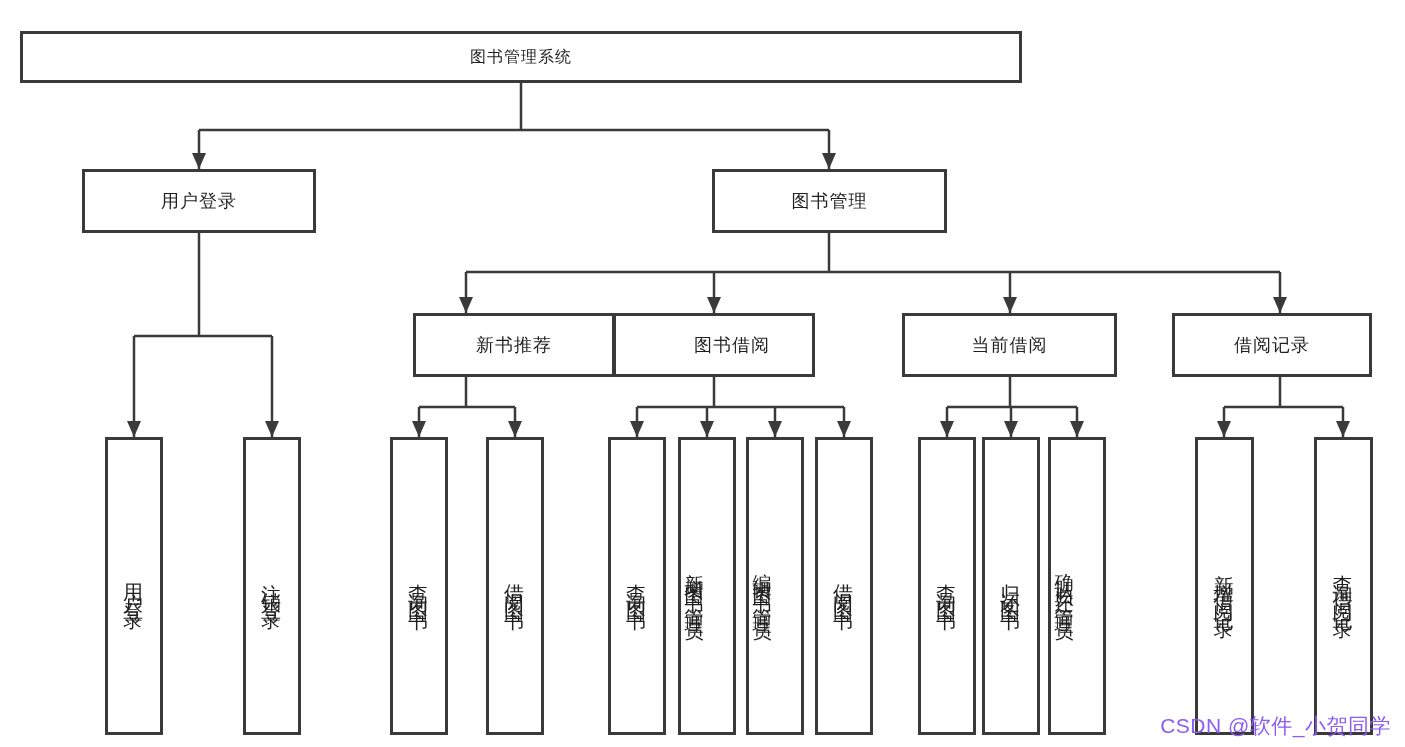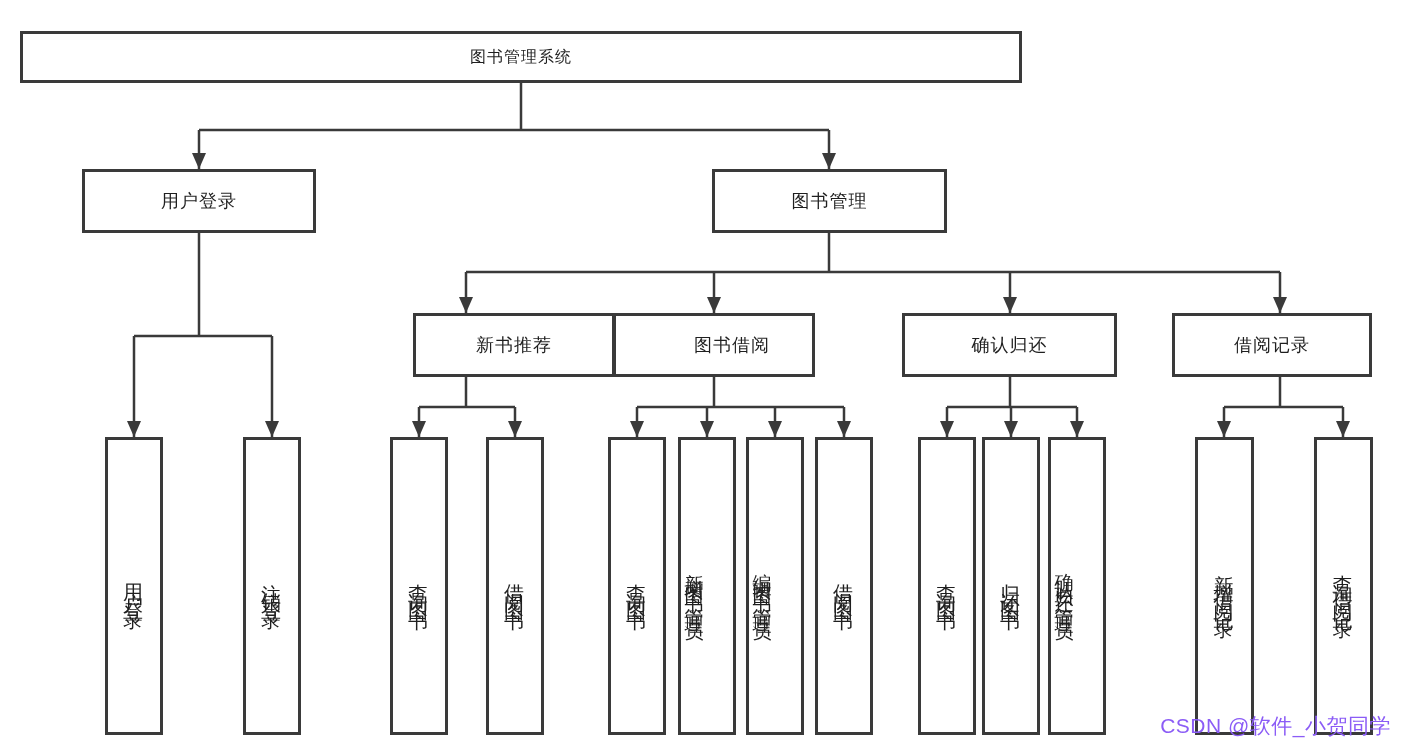--- a/index.html
+++ b/index.html
@@ -141,21 +141,21 @@
     <span>图书管理</span>
   </div>
 
   <div class="node lvl" style="left:365px;top:313px;width:202px;margin-left:48px;">
     <span>新书推荐</span>
   </div>
   <div class="node lvl" style="left:613px;top:313px;width:202px;padding-left:36px;">
     <span>图书借阅</span>
   </div>
   <div class="node lvl" style="left:902px;top:313px;width:215px;">
-    <span>确认归还</span>
+    <span>当前借阅</span>
   </div>
   <div class="node lvl" style="left:1172px;top:313px;width:200px;">
     <span>借阅记录</span>
   </div>
 
   <div class="vnode" style="left:105px;">
     <span class="vtext">用户登录</span>
   </div>
   <div class="vnode" style="left:243px;">
     <span class="vtext">注销登录</span>

